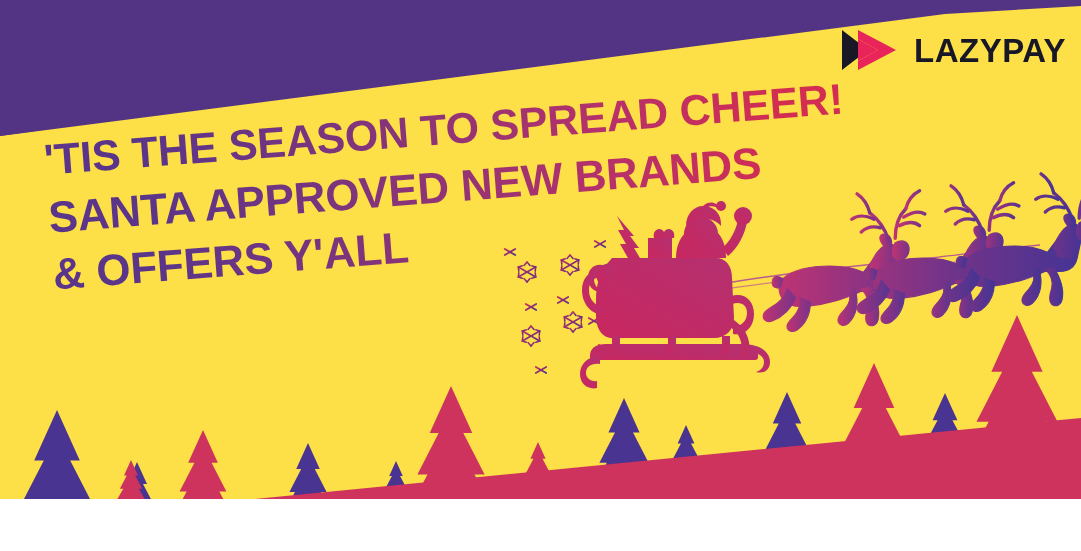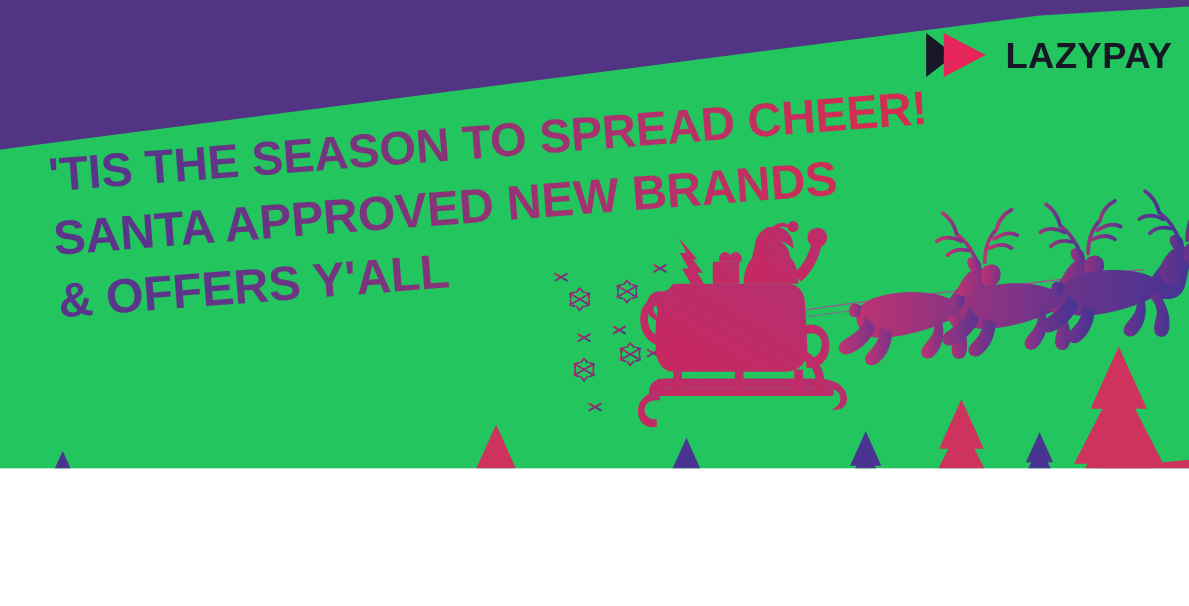--- a/index.html
+++ b/index.html
@@ -3,23 +3,23 @@
 <meta charset="utf-8">
 <style>
   html, body {
     margin: 0;
     padding: 0;
     background: #ffffff;
   }
   #banner {
     position: relative;
     width: 1081px;
-    height: 426px;
+    height: 499px;
     overflow: hidden;
-    background: #22c55e;
+    background: #fde047;
     font-family: "Liberation Sans", sans-serif;
   }
   .layer {
     position: absolute;
     inset: 0;
     width: 1081px;
     height: 551px;
   }
   
   #logo {

